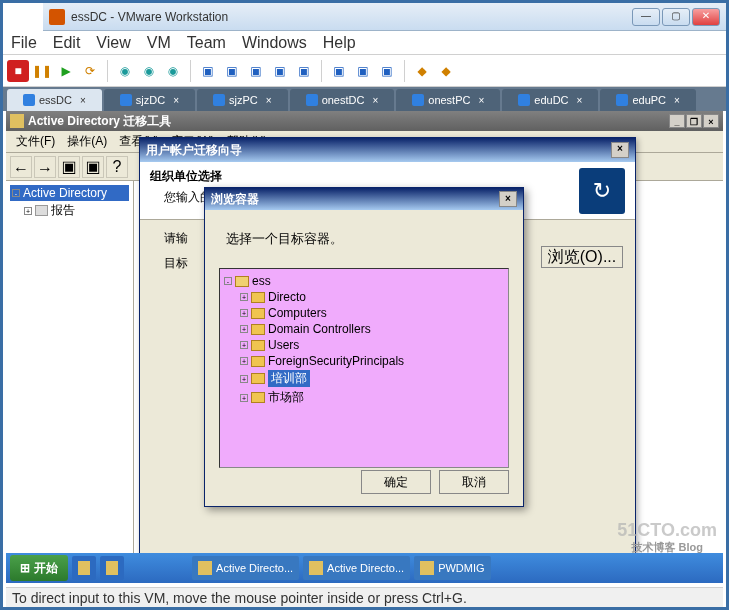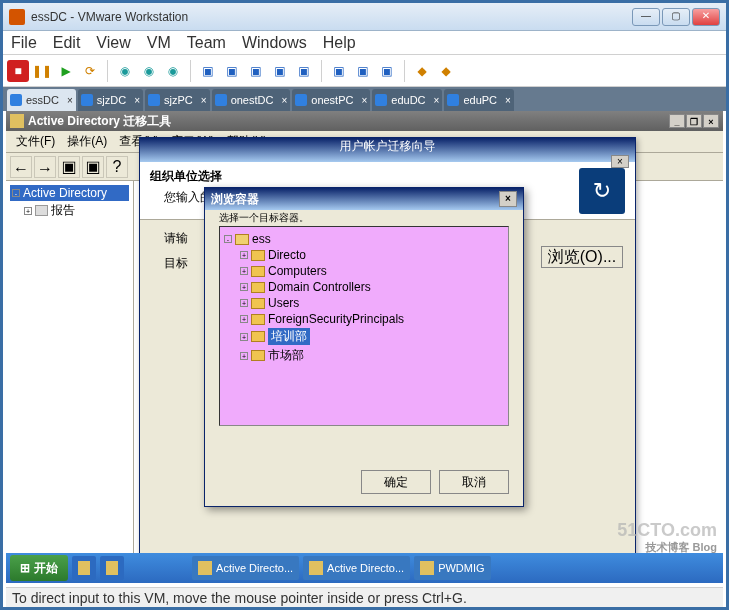--- a/index.html
+++ b/index.html
@@ -1,19 +1,19 @@
 <!DOCTYPE html>
 <html><head>
   <meta charset="utf-8">
   <style>
     * { box-sizing: border-box; margin: 0; padding: 0; font-family: Tahoma, "Microsoft YaHei", sans-serif; }
     body { width: 729px; height: 610px; background: #fff; position: relative; overflow: hidden; border: 3px solid #3a6ea5; }
     
     
-    .vm-titlebar { height: 28px; background: linear-gradient(#e6eef7, #c9dcf0); display: flex; align-items: center; padding: 0 6px; gap: 6px; border-bottom: 1px solid #9db3c9; }
+    .vm-titlebar { height: 28px; background: linear-gradient(#e6eef7, #c9dcf0); display: flex; align-items: center; padding: 0 6px; gap: 6px; border-bottom: 1px solid #9db3c9; margin-left: 40px; }
     .vm-icon { width: 16px; height: 16px; background: #d35400; border-radius: 2px; }
     .vm-title { font-size: 12px; color: #333; flex: 1; }
     .vm-winbtns { display: flex; gap: 2px; }
     .vm-winbtn { width: 28px; height: 18px; background: linear-gradient(#e6eef7, #c9dcf0); border: 1px solid #7a98b8; border-radius: 3px; font-size: 10px; text-align: center; line-height: 14px; color: #333; }
     .vm-winbtn.close { background: linear-gradient(#f8a0a0, #e04040); color: #fff; }
     
     .vm-menubar { height: 24px; display: flex; align-items: center; padding: 0 8px; gap: 16px; font-size: 16px; color: #333; border-bottom: 1px solid #d0d0d0; }
     .vm-menuitem { cursor: pointer; }
     
     .vm-toolbar { height: 32px; display: flex; align-items: center; padding: 0 4px; gap: 2px; border-bottom: 1px solid #d0d0d0; }
@@ -21,21 +21,21 @@
     .tb-sep { width: 1px; height: 22px; background: #d0d0d0; margin: 0 4px; }
     .tb-btn.stop { background: #d02020; color: #fff; }
     .tb-btn.pause { color: #d08000; }
     .tb-btn.play { color: #20a020; }
     .tb-btn.orange { color: #d08000; }
     .tb-btn.teal { color: #1a9a9a; }
     .tb-btn.blue { color: #2060c0; }
     
     
     .vm-tabs { height: 24px; background: #667a8f; display: flex; align-items: flex-end; padding-left: 4px; }
-    .vm-tab { height: 22px; padding: 0 3px; display: flex; align-items: center; gap: 4px; font-size: 11px; color: #fff; background: #4e6378; border-radius: 3px 3px 0 0; margin-right: 2px; position: relative; }
+    .vm-tab { height: 22px; padding: 0 16px; display: flex; align-items: center; gap: 4px; font-size: 11px; color: #fff; background: #4e6378; border-radius: 3px 3px 0 0; margin-right: 2px; position: relative; }
     .vm-tab.active { background: #dce6f0; color: #333; }
     .vm-tab-icon { width: 12px; height: 12px; background: #3080e0; border-radius: 2px; }
     .vm-tab-close { font-size: 10px; margin-left: 4px; }
     
     
     .guest-area { position: absolute; top: 108px; left: 3px; right: 3px; bottom: 24px; background: #d4d0c8; overflow: hidden; }
     
     
     .ad-titlebar { height: 20px; background: linear-gradient(#808080, #606060); color: #fff; font-size: 12px; font-weight: bold; display: flex; align-items: center; padding: 0 4px; gap: 4px; font-family: monospace; }
     .ad-title-icon { width: 14px; height: 14px; background: #e0c060; }
@@ -49,58 +49,58 @@
     .ad-tbtn { width: 22px; height: 22px; border: 1px solid #cac7b8; display: flex; align-items: center; justify-content: center; }
     
     .ad-body { display: flex; height: 420px; background: #fff; }
     .ad-tree { width: 128px; background: #fff; border-right: 1px solid #aca899; padding: 4px; font-size: 12px; }
     .ad-tree-item { display: flex; align-items: center; gap: 3px; padding: 1px 0; }
     .ad-tree-item.selected { background: #316ac5; color: #fff; padding: 1px 2px; }
     .box-icon { width: 8px; height: 8px; border: 1px solid #888; font-size: 7px; text-align: center; line-height: 7px; }
     
     
     .wizard { position: absolute; left: 133px; top: 26px; width: 497px; height: 460px; background: #ece9d8; border: 1px solid #0a246a; box-shadow: 2px 2px 6px rgba(0,0,0,0.3); }
-    .wiz-title { height: 24px; background: linear-gradient(#0a246a, #a6caf0); color: #fff; font-size: 12px; font-weight: normal; display: flex; align-items: center; padding: 0 6px; flex-direction: column; }
+    .wiz-title { height: 24px; background: linear-gradient(#0a246a, #a6caf0); color: #fff; font-size: 12px; font-weight: bold; display: flex; align-items: center; padding: 0 6px; }
     .wiz-close { margin-left: auto; width: 18px; height: 16px; background: #d4d0c8; color: #000; text-align: center; font-size: 10px; border: 1px solid #888; }
     .wiz-header { background: #fff; height: 58px; padding: 6px 10px; display: flex; border-bottom: 1px solid #aca899; }
     .wiz-header-txt { flex: 1; font-size: 12px; }
     .wiz-header-txt b { display: block; margin-bottom: 4px; }
     .wiz-banner { width: 46px; height: 46px; background: #0a3d7a; border-radius: 3px; display: flex; align-items: center; justify-content: center; color: #fff; font-size: 22px; }
     .wiz-body { padding: 10px 24px; font-size: 12px; }
     .wiz-label { margin-bottom: 8px; }
     .wiz-browsebtn { position: absolute; right: 12px; top: 108px; width: 82px; height: 22px; background: #ece9d8; border: 1px solid #888; font-size: 16px; }
     .wiz-footer { position: absolute; bottom: 10px; right: 12px; }
     .wiz-footer button { width: 72px; height: 24px; background: #ece9d8; border: 1px solid #888; font-size: 12px; margin-left: 6px; }
     
     
     .browser { position: absolute; left: 198px; top: 76px; width: 320px; height: 320px; background: #ece9d8; border: 1px solid #0a246a; box-shadow: 3px 3px 8px rgba(0,0,0,0.4); }
     .br-title { height: 22px; background: linear-gradient(#0a246a, #a6caf0); color: #fff; font-size: 12px; font-weight: bold; display: flex; align-items: center; padding: 0 6px; }
     .br-close { margin-left: auto; width: 18px; height: 16px; background: #d4d0c8; color: #000; text-align: center; font-size: 10px; border: 1px solid #888; line-height: 14px; }
-    .br-label { padding: 1px 14px; font-size: 10px; }
+    .br-label { padding: 20px 14px; font-size: 13px; margin-left: 7px; }
     .br-tree { margin: 0 14px; width: 290px; height: 200px; background: #f0abfc; border: 1px inset #888; padding: 4px; font-size: 12px; font-family: monospace; overflow: auto; }
     .br-node { display: flex; align-items: center; gap: 3px; padding: 1px 0; }
     .br-node.lvl1 { padding-left: 0; }
     .br-node.lvl2 { padding-left: 16px; }
     .folder-icon { width: 14px; height: 11px; background: #f0c450; border: 1px solid #b08020; }
     .folder-icon.open { background: #f0d070; }
     .br-node .sel { background: #316ac5; color: #fff; padding: 0 3px; }
     .br-btns { position: absolute; bottom: 12px; right: 14px; display: flex; gap: 8px; }
     .br-btns button { width: 70px; height: 24px; background: #ece9d8; border: 1px solid #888; font-size: 12px; }
     
     
     .taskbar { position: absolute; bottom: 0; left: 0; right: 0; height: 30px; background: linear-gradient(#3f8cde, #2c6ac0); display: flex; align-items: center; padding: 0 4px; gap: 4px; }
     .start-btn { height: 26px; padding: 0 10px; background: linear-gradient(#4aa04a, #2c7a2c); border-radius: 3px; color: #fff; font-size: 12px; display: flex; align-items: center; gap: 4px; font-weight: bold; }
     .task-item { height: 24px; padding: 0 6px; background: #3878c0; border-radius: 2px; color: #fff; font-size: 11px; display: flex; align-items: center; gap: 4px; max-width: 120px; overflow: hidden; white-space: nowrap; }
     .task-icon { width: 14px; height: 14px; background: #e0c060; }
     
     
     .vm-status { position: absolute; bottom: 0; left: 3px; right: 3px; height: 20px; background: #f0f0f0; font-size: 14px; color: #333; display: flex; align-items: center; padding: 0 6px; border-top: 1px solid #d0d0d0; }
     
     
-    .watermark { position: absolute; right: 6px; bottom: 30px; font-size: 18px; color: rgba(180,180,180,0.7); font-weight: bold; text-align: right; line-height: 1.1; pointer-events: none;}
+    .watermark { position: absolute; right: 6px; bottom: 30px; font-size: 18px; color: rgba(180,180,180,0.7); font-weight: bold; text-align: center; line-height: 1.1; pointer-events: none;}
     .watermark .sub { font-size: 11px; color: #999; }
   </style>
 </head>
 <body>
 
 <div class="vm-titlebar">
   <div class="vm-icon"></div>
   <div class="vm-title">essDC - VMware Workstation</div>
   <div class="vm-winbtns">
     <div class="vm-winbtn">—</div>

